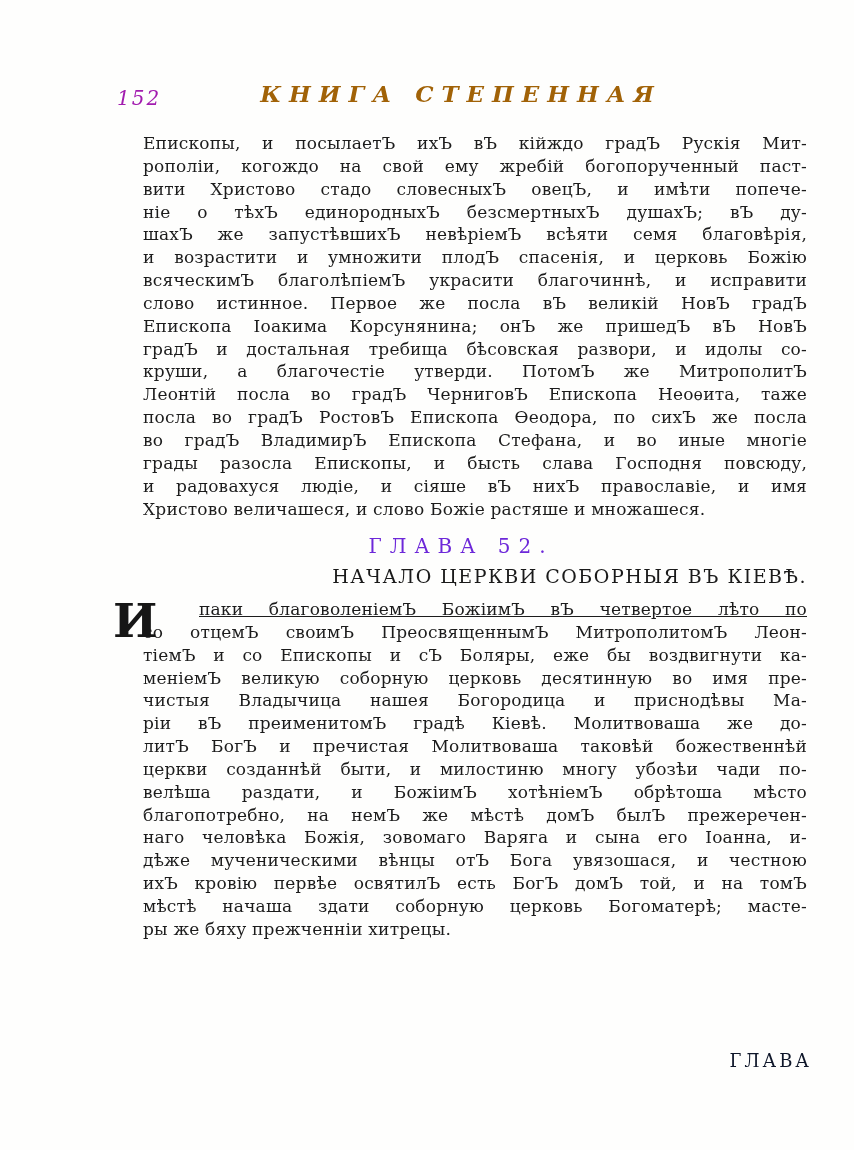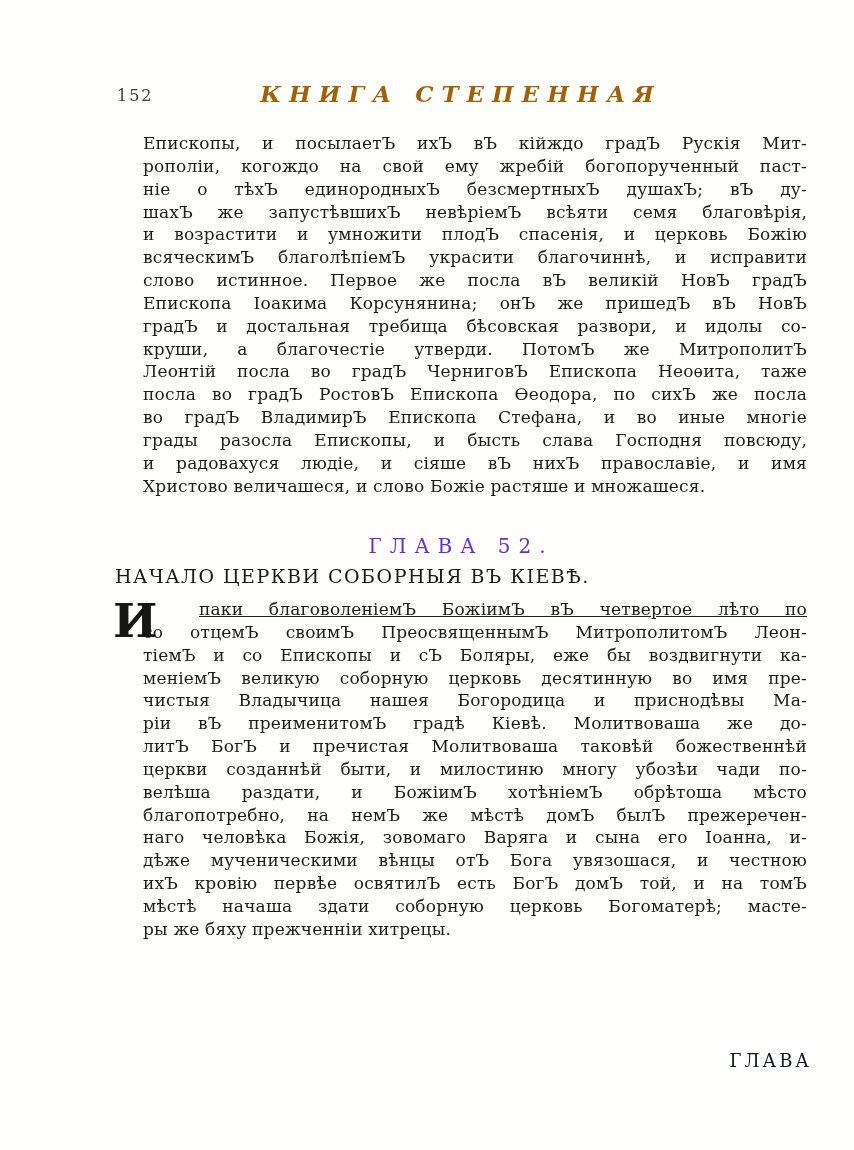--- a/index.html
+++ b/index.html
@@ -14,23 +14,24 @@
     background: #fefefd;
     font-family: "DejaVu Serif", serif;
     color: #1c1c1c;
     overflow: hidden;
   }
   
   .page-number {
     position: absolute;
     left: 117px;
     top: 86px;
-    font-size: 16px;
+    font-size: 20px;
+    font-style: italic;
     letter-spacing: 2px;
-    color: #404040;
+    color: #a21caf;
   }
   .running-title {
     position: absolute;
     left: 115px;
     width: 692px;
     top: 80px;
     text-align: center;
     font-size: 23px;
     font-style: italic;
     font-weight: bold;
@@ -81,21 +82,21 @@
     text-align: center;
     font-size: 20px;
     letter-spacing: 8px;
     color: #6d28d9;
   }
   .chapter-subheading {
     position: absolute;
     left: 115px;
     width: 692px;
     top: 565px;
-    text-align: left;
+    text-align: right;
     font-size: 19px;
     letter-spacing: 1.5px;
     color: #1a1a1a;
   }
   
   .catchword {
     position: absolute;
     right: 42px;
     top: 1050px;
     font-size: 18px;
@@ -107,20 +108,21 @@
 <body>
 
 <div class="page">
 
   <div class="page-number">152</div>
   <div class="running-title">КНИГА СТЕПЕННАЯ</div>
 
   <div class="col para1">
     <div class="line">Епископы, и посылаетЪ ихЪ вЪ кійждо градЪ Рускія Мит-</div>
     <div class="line">рополіи, когождо на свой ему жребій богопорученный паст-</div>
+    <div class="line">вити Христово стадо словесныхЪ овецЪ, и имѣти попече-</div>
     <div class="line">ніе о тѣхЪ единородныхЪ безсмертныхЪ душахЪ; вЪ ду-</div>
     <div class="line">шахЪ же запустѣвшихЪ невѣріемЪ всѣяти семя благовѣрія,</div>
     <div class="line">и возрастити и умножити плодЪ спасенія, и церковь Божію</div>
     <div class="line">всяческимЪ благолѣпіемЪ украсити благочиннѣ, и исправити</div>
     <div class="line">слово истинное. Первое же посла вЪ великій НовЪ градЪ</div>
     <div class="line">Епископа Іоакима Корсунянина; онЪ же пришедЪ вЪ НовЪ</div>
     <div class="line">градЪ и достальная требища бѣсовская развори, и идолы со-</div>
     <div class="line">круши, а благочестіе утверди. ПотомЪ же МитрополитЪ</div>
     <div class="line">Леонтій посла во градЪ ЧерниговЪ Епископа Неоѳита, таже</div>
     <div class="line">посла во градЪ РостовЪ Епископа Ѳеодора, по сихЪ же посла</div>

